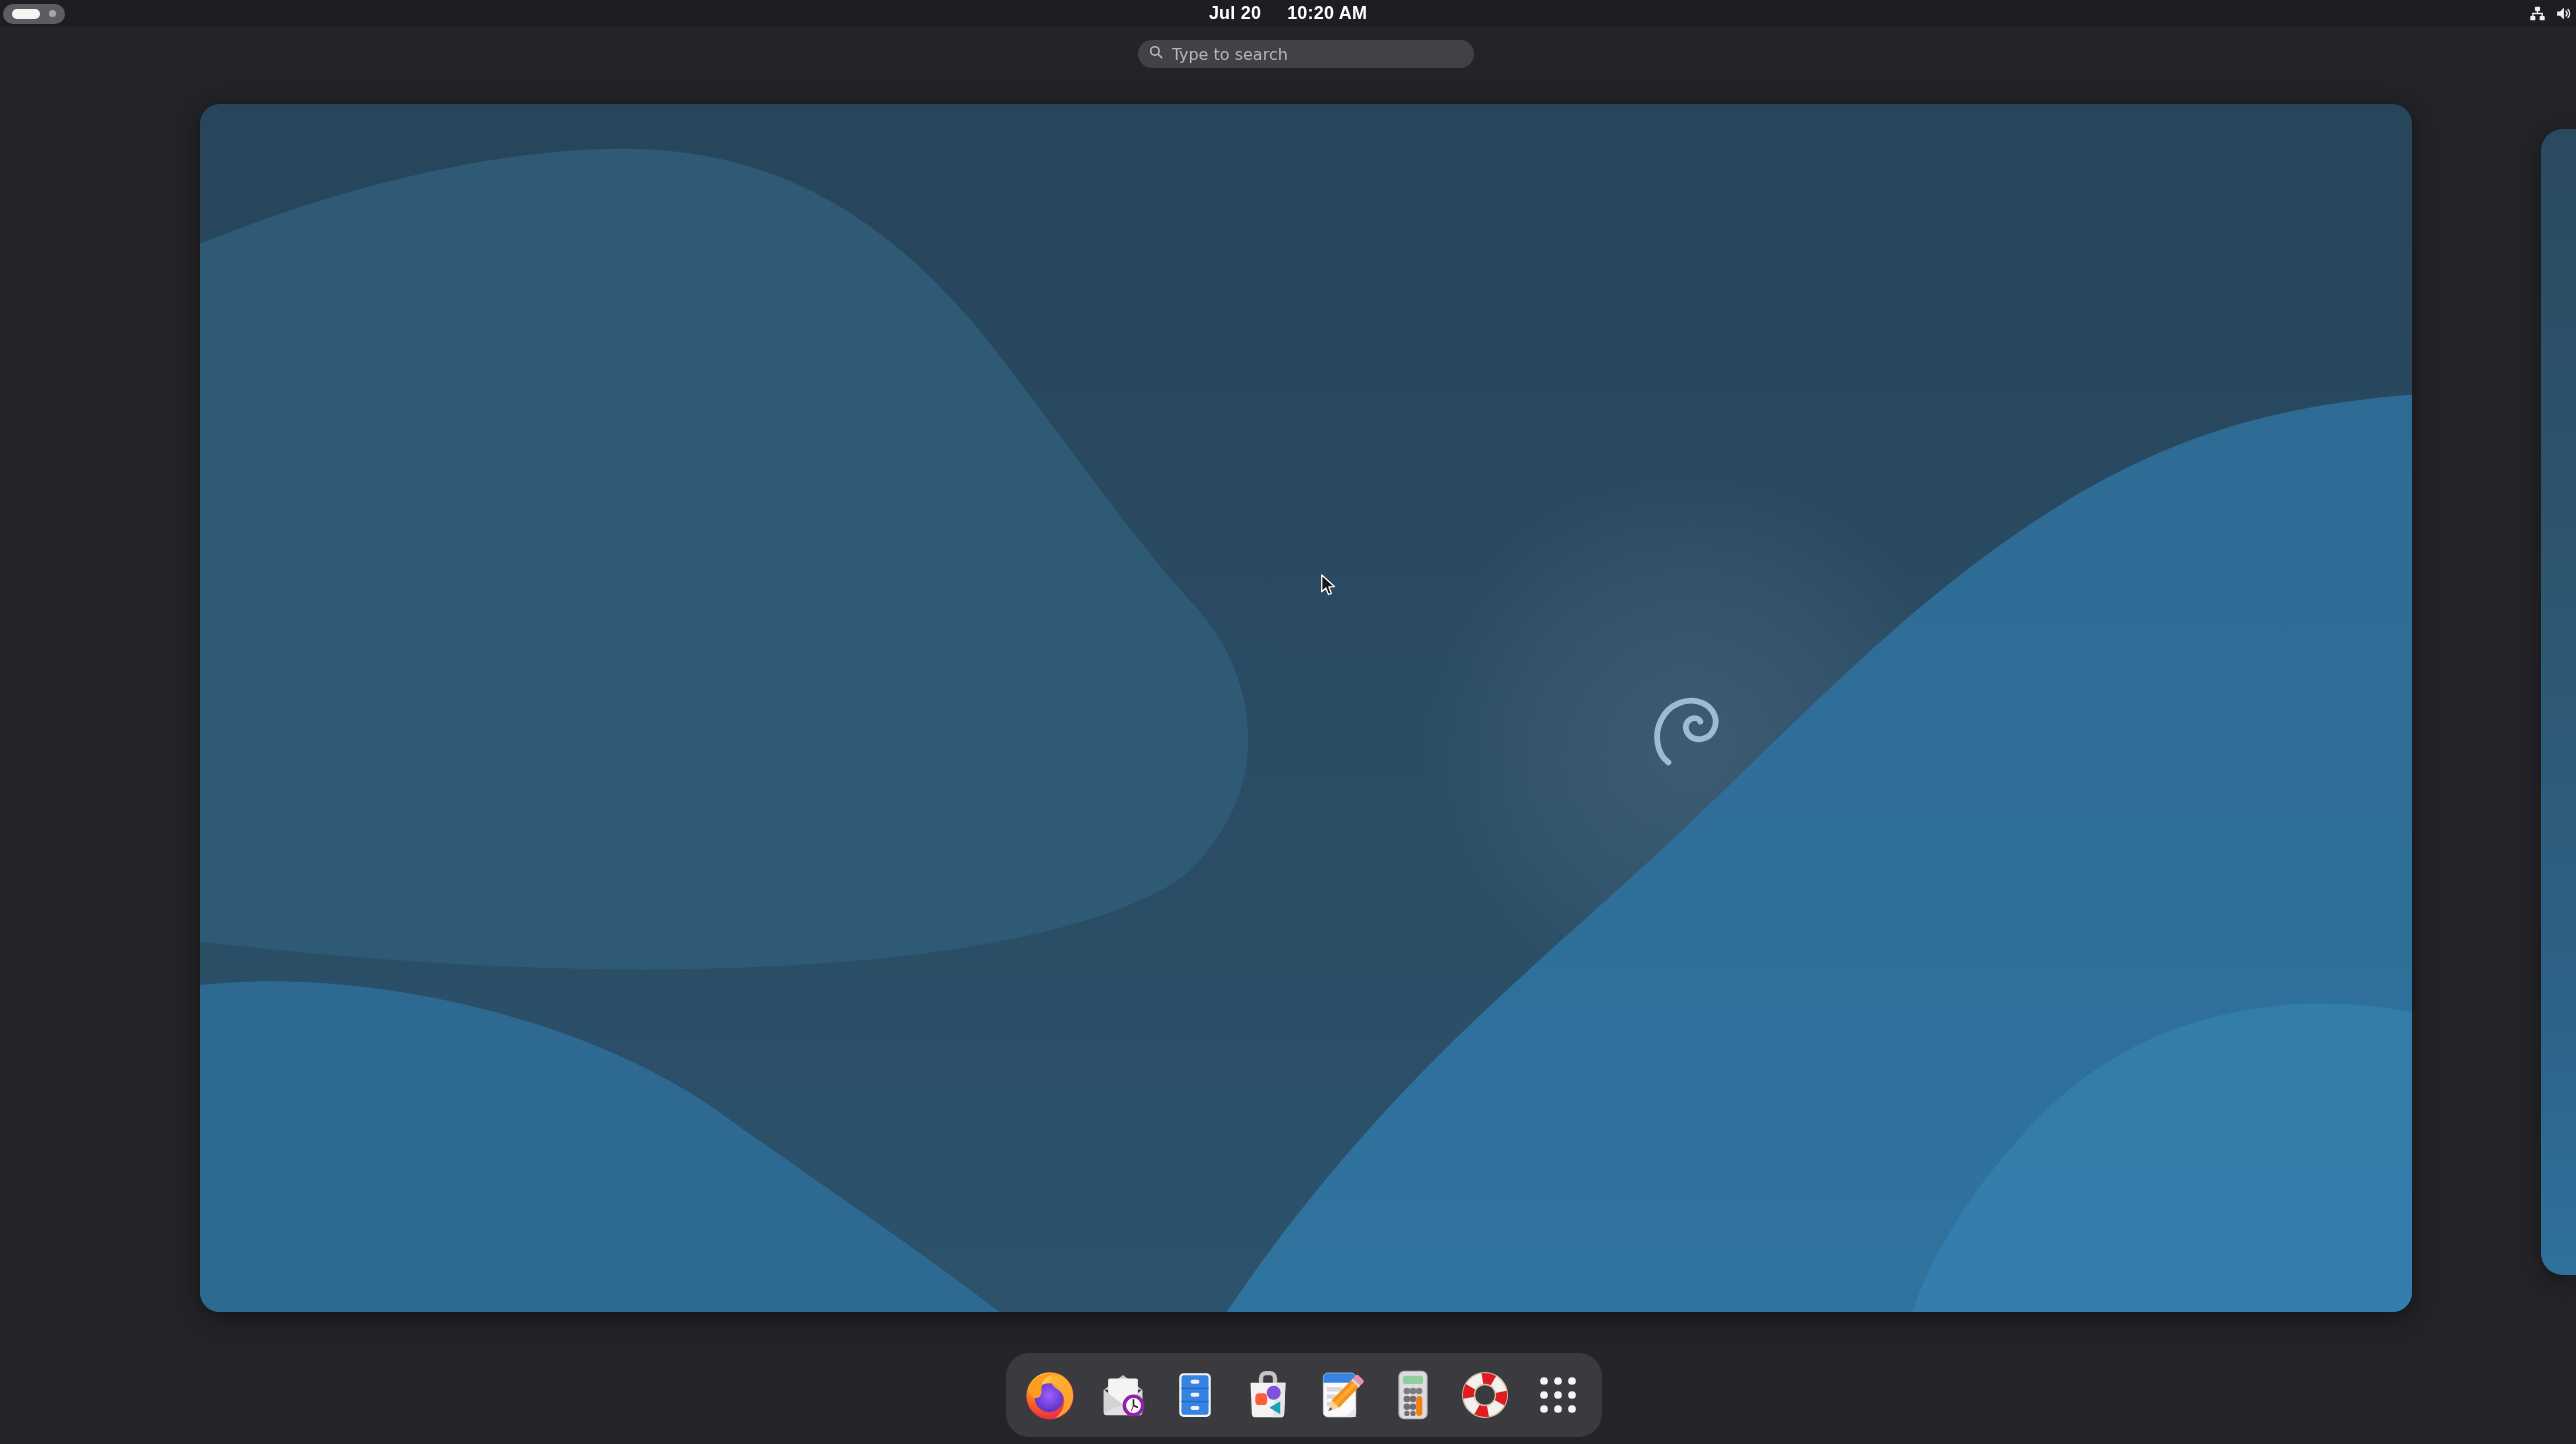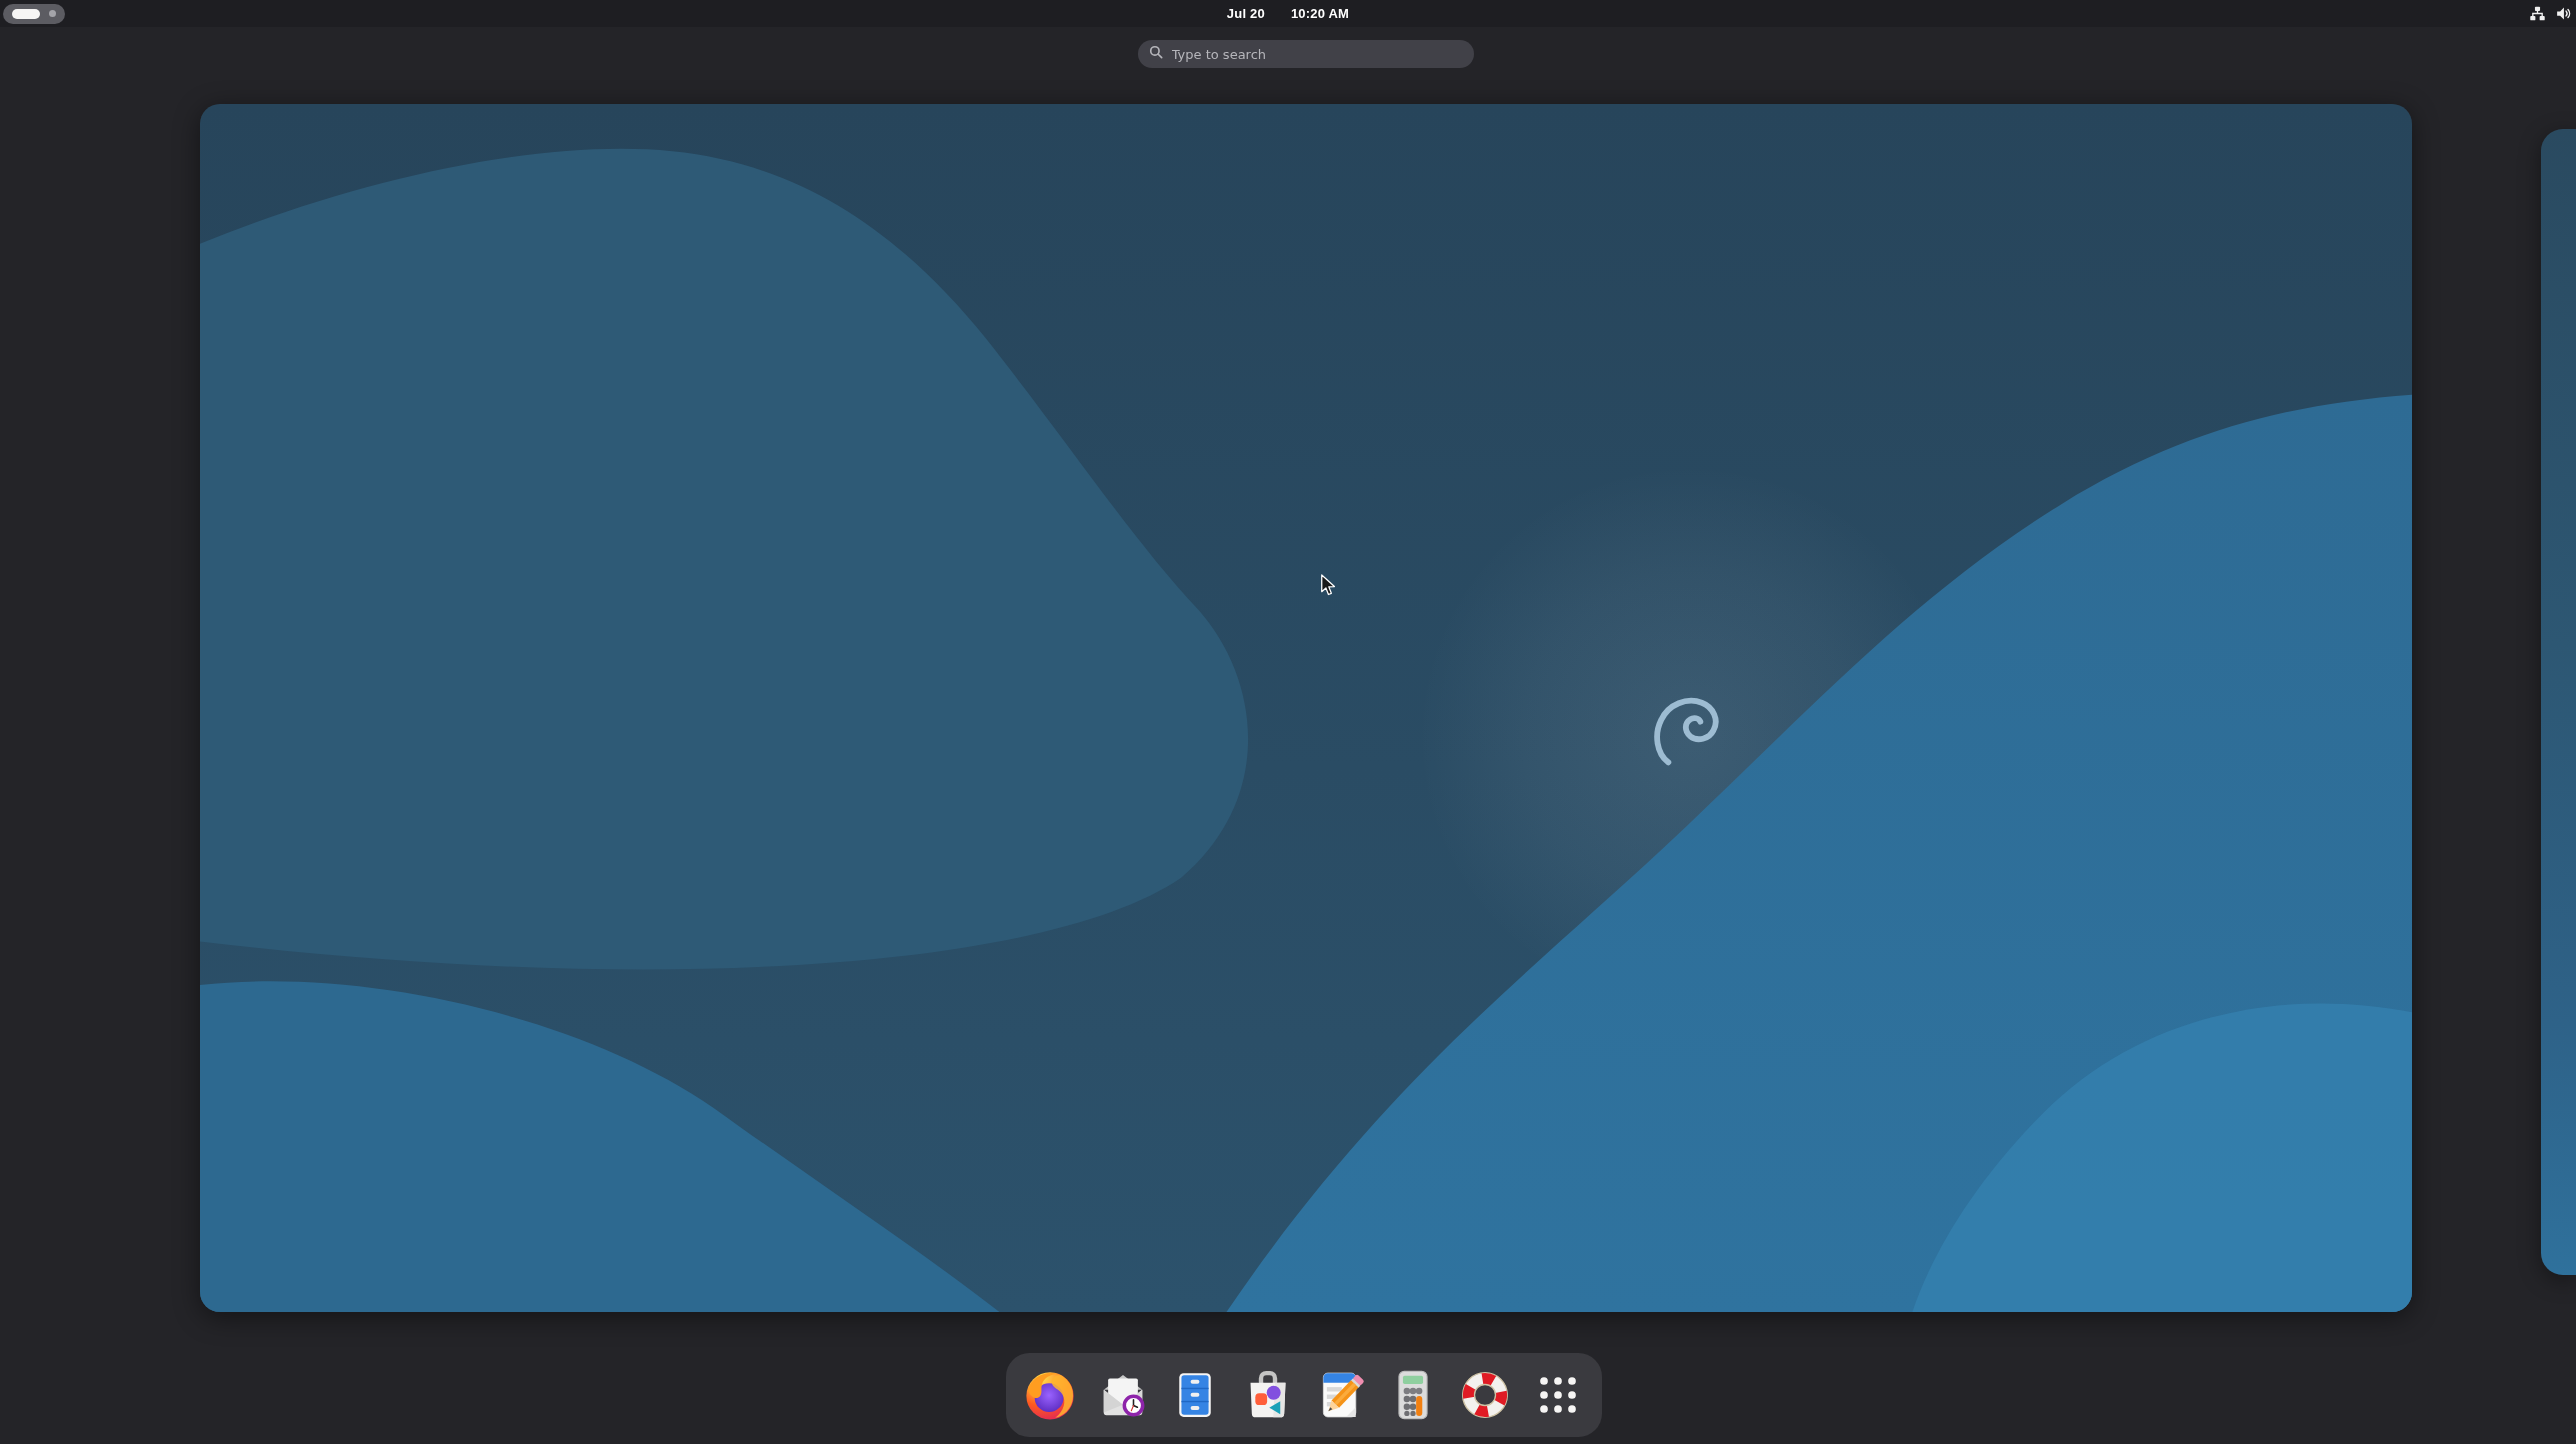--- a/index.html
+++ b/index.html
@@ -20,39 +20,39 @@
     background:#5c5c62; border-radius:10px;
     display:flex; align-items:center; padding:0 9px; gap:9px;
     border:none; cursor:pointer;
   }
   .ws-pill-active { width:28px; height:10px; border-radius:5.4px; background:#f6f5f4; }
   .ws-dot { width:7.3px; height:7.3px; border-radius:50%; background:#a5a5aa; }
 
   .clock {
     position:absolute; left:50%; top:0; transform:translateX(-50%);
     height:27px; display:flex; align-items:center; gap:26px;
-    color:#ffffff; font-size:13px; font-weight:700; letter-spacing:0.2px;
+    color:#ffffff; font-size:18px; font-weight:700; letter-spacing:0.2px;
     background:transparent; border:none; cursor:pointer;
   }
   .status-area {
     position:absolute; right:1.8px; top:0; height:27px;
     display:flex; align-items:center; gap:9px; padding:0 1.8px;
     background:transparent; border:none; cursor:pointer;
   }
   .status-area svg { display:block; }
 
   
   .search-bar {
     position:absolute; left:1138px; top:40px; width:336px; height:28px;
     background:#414148; border-radius:14.5px;
     display:flex; align-items:center; padding:0 11px; gap:8.2px;
   }
   .search-bar input {
     flex:1; background:transparent; border:none; outline:none;
-    color:#e8e8ea; font-size:13px; font-family:inherit;
+    color:#e8e8ea; font-size:16px; font-family:inherit;
   }
   .search-bar input::placeholder { color:#b6b6bb; opacity:1; }
 
   
   .workspace-main {
     position:absolute; left:200px; top:104px; width:2212px; height:1208px;
     border-radius:20px; overflow:hidden; cursor:pointer;
     box-shadow:0 5.4px 27px rgba(0,0,0,.45);
   }
   .workspace-main svg.wallpaper { display:block; width:100%; height:100%; }

